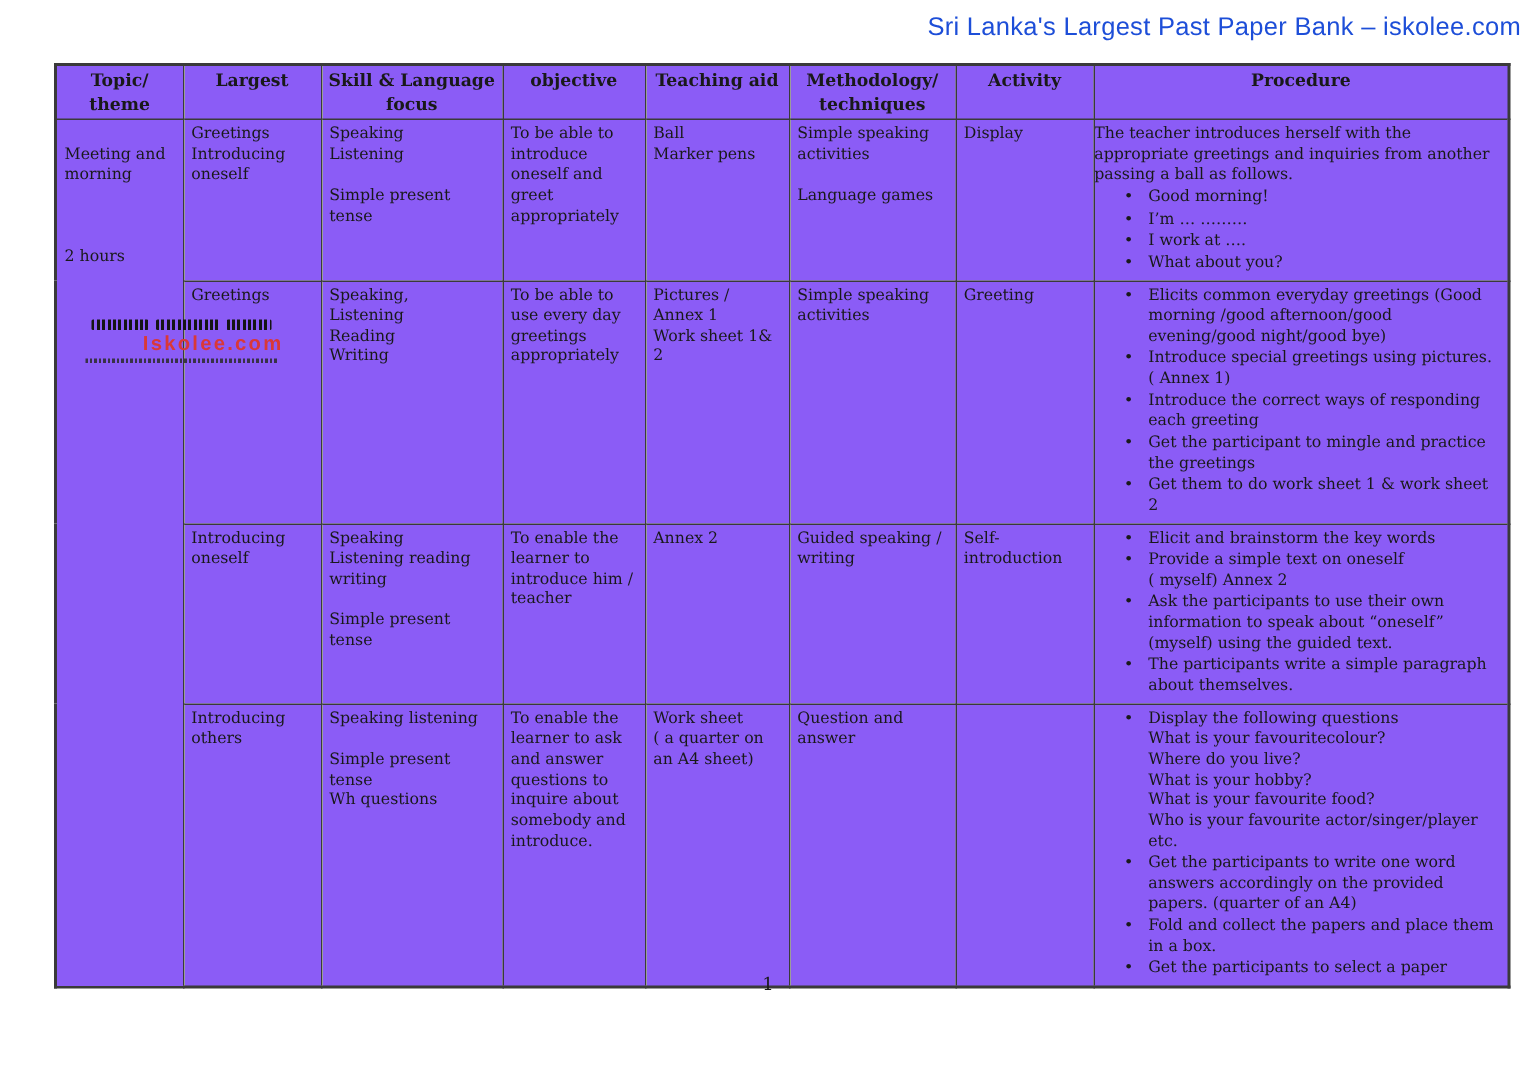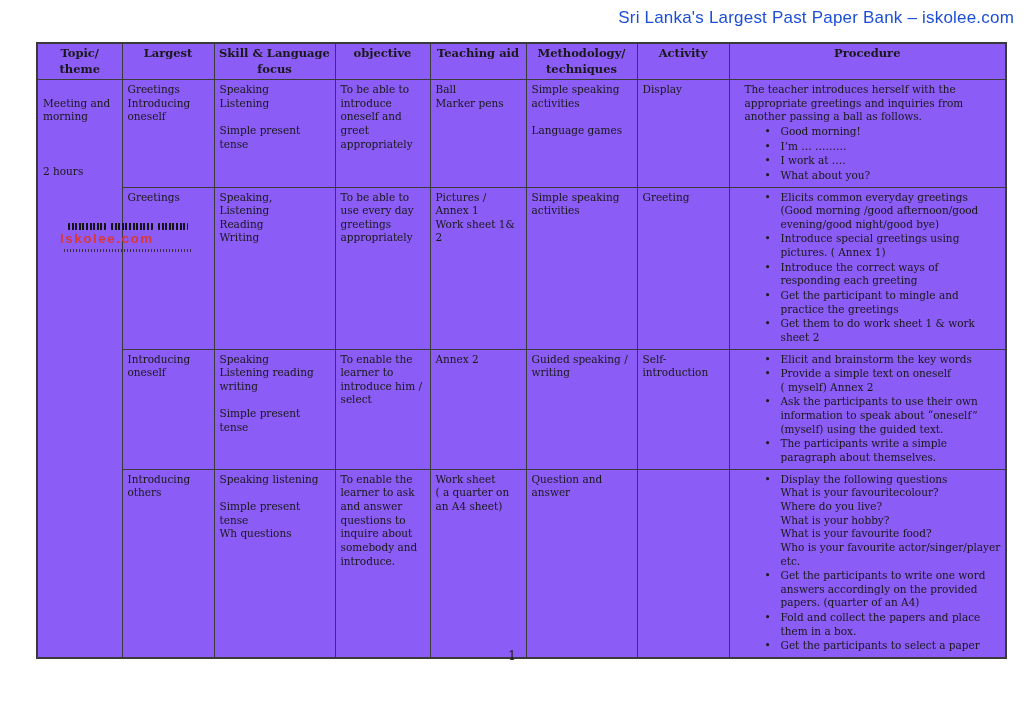--- a/index.html
+++ b/index.html
@@ -20,32 +20,32 @@
   }
   td,th{
     background:#8b5cf6;border:1px solid #3a3a3a;vertical-align:top;
     padding:3px 5px;font-size:10.5px;line-height:1.3;color:#191919;
     white-space:pre-line;overflow:hidden;
   }
   th{
     font-size:11.5px;font-weight:bold;text-align:center;
     vertical-align:top;padding:2px 2px;line-height:1.35;
   }
-  td.proc{white-space:normal;padding:3px 4px 3px 15px;}
+  td.proc{white-space:normal;padding:3px 4px 3px 0;}
   .proc p{margin:0 0 1px 0;}
   ul.blist{list-style:none;margin:0;padding:0;}
   ul.blist li{display:flex;padding-left:10px;margin:0 0 1px 0;}
   ul.blist .b{width:26px;flex:0 0 26px;text-align:center;}
   ul.blist .t{flex:1;white-space:pre-line;}
   .topic-cell{position:relative;}
   .topic-gap{height:14px;}
   
   .watermark{
-    position:absolute;left:60px;top:213px;width:136px;z-index:3;
-    text-align:left;pointer-events:none;margin-top:10px;
+    position:absolute;left:53px;top:213px;width:136px;z-index:3;
+    text-align:right;pointer-events:none;
   }
   .wm-line{display:flex;justify-content:center;gap:5px;margin-bottom:2px;}
   .wm-blob{
     height:7px;border-radius:1px;
     background:repeating-linear-gradient(90deg,#141414 0 2px,rgba(0,0,0,0) 2px 3.6px);
   }
   .wm-brand{
     font-family:"Liberation Sans","DejaVu Sans",sans-serif;
     font-size:13.5px;font-weight:bold;color:#d93838;letter-spacing:1.5px;
     line-height:1.1;
@@ -170,21 +170,21 @@
       </ul>
     </td>
   </tr>
 
   <tr style="height:117px">
     <td>Introducing oneself</td>
     <td>Speaking
 Listening reading writing
 
 Simple present tense</td>
-    <td>To enable the learner to introduce him / select</td>
+    <td>To enable the learner to introduce him / teacher</td>
     <td>Annex 2</td>
     <td>Guided speaking / writing</td>
     <td>Self-introduction</td>
     <td class="proc">
       <ul class="blist">
         <li>
               <span class="b">•</span>
               <span class="t">Elicit and brainstorm the key words</span>
             </li>
         <li>

